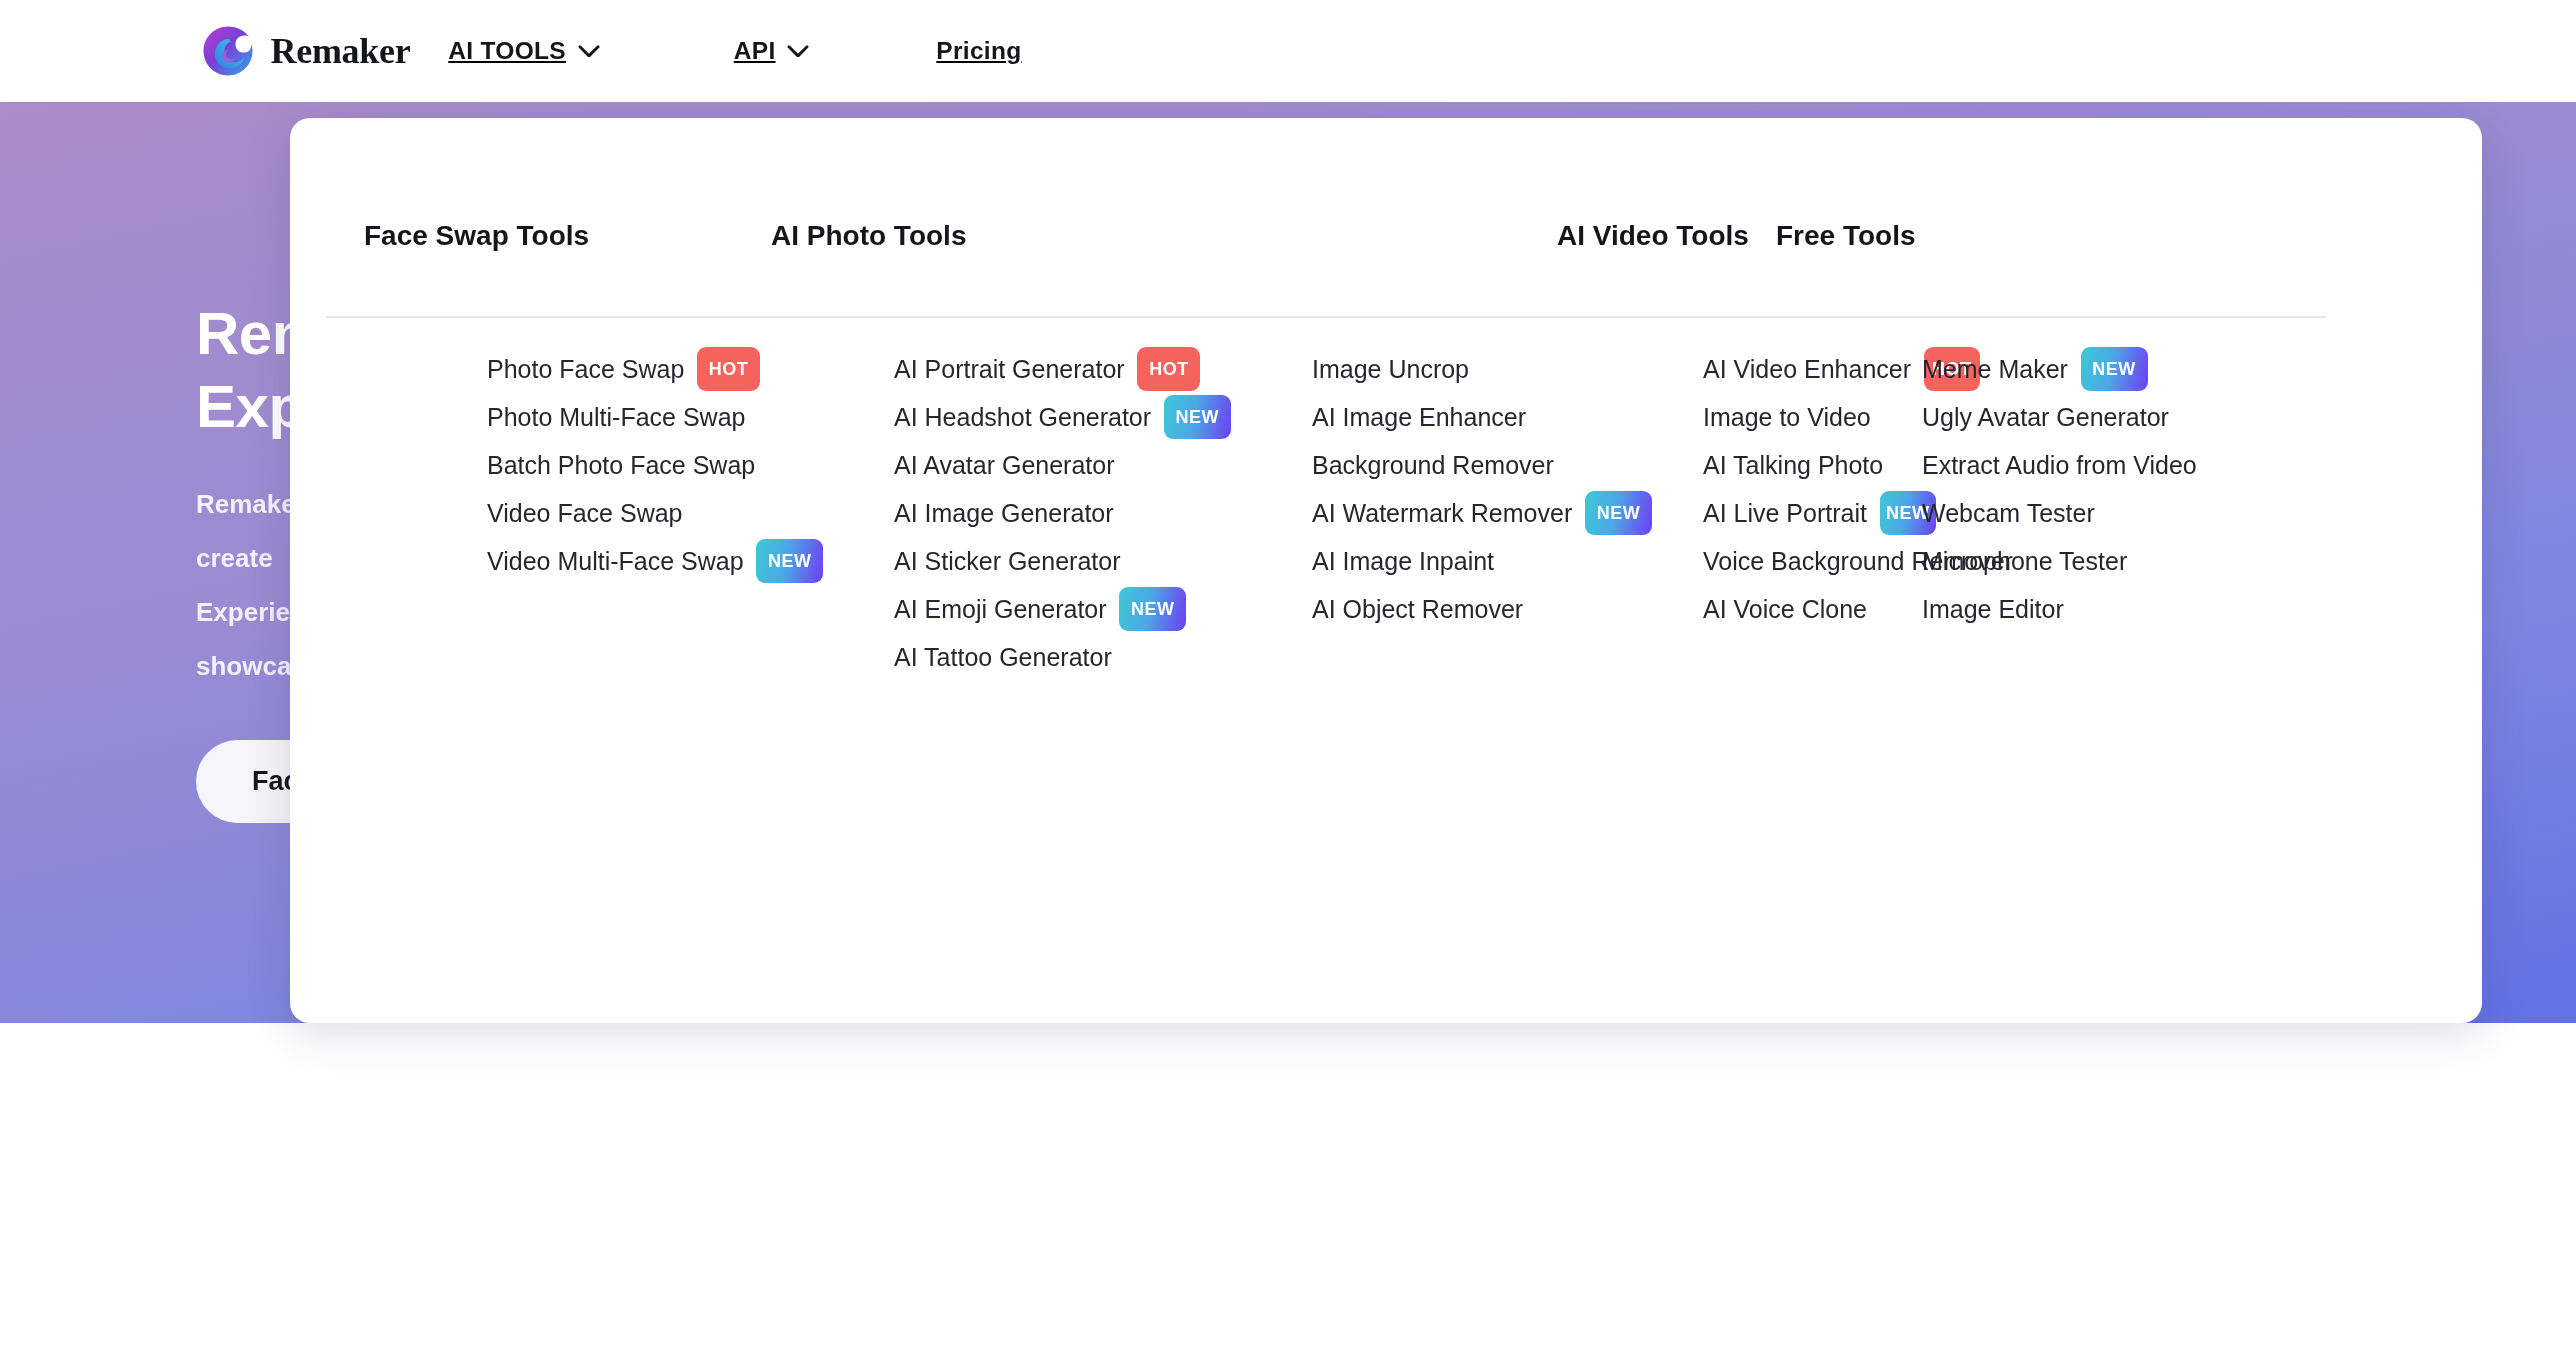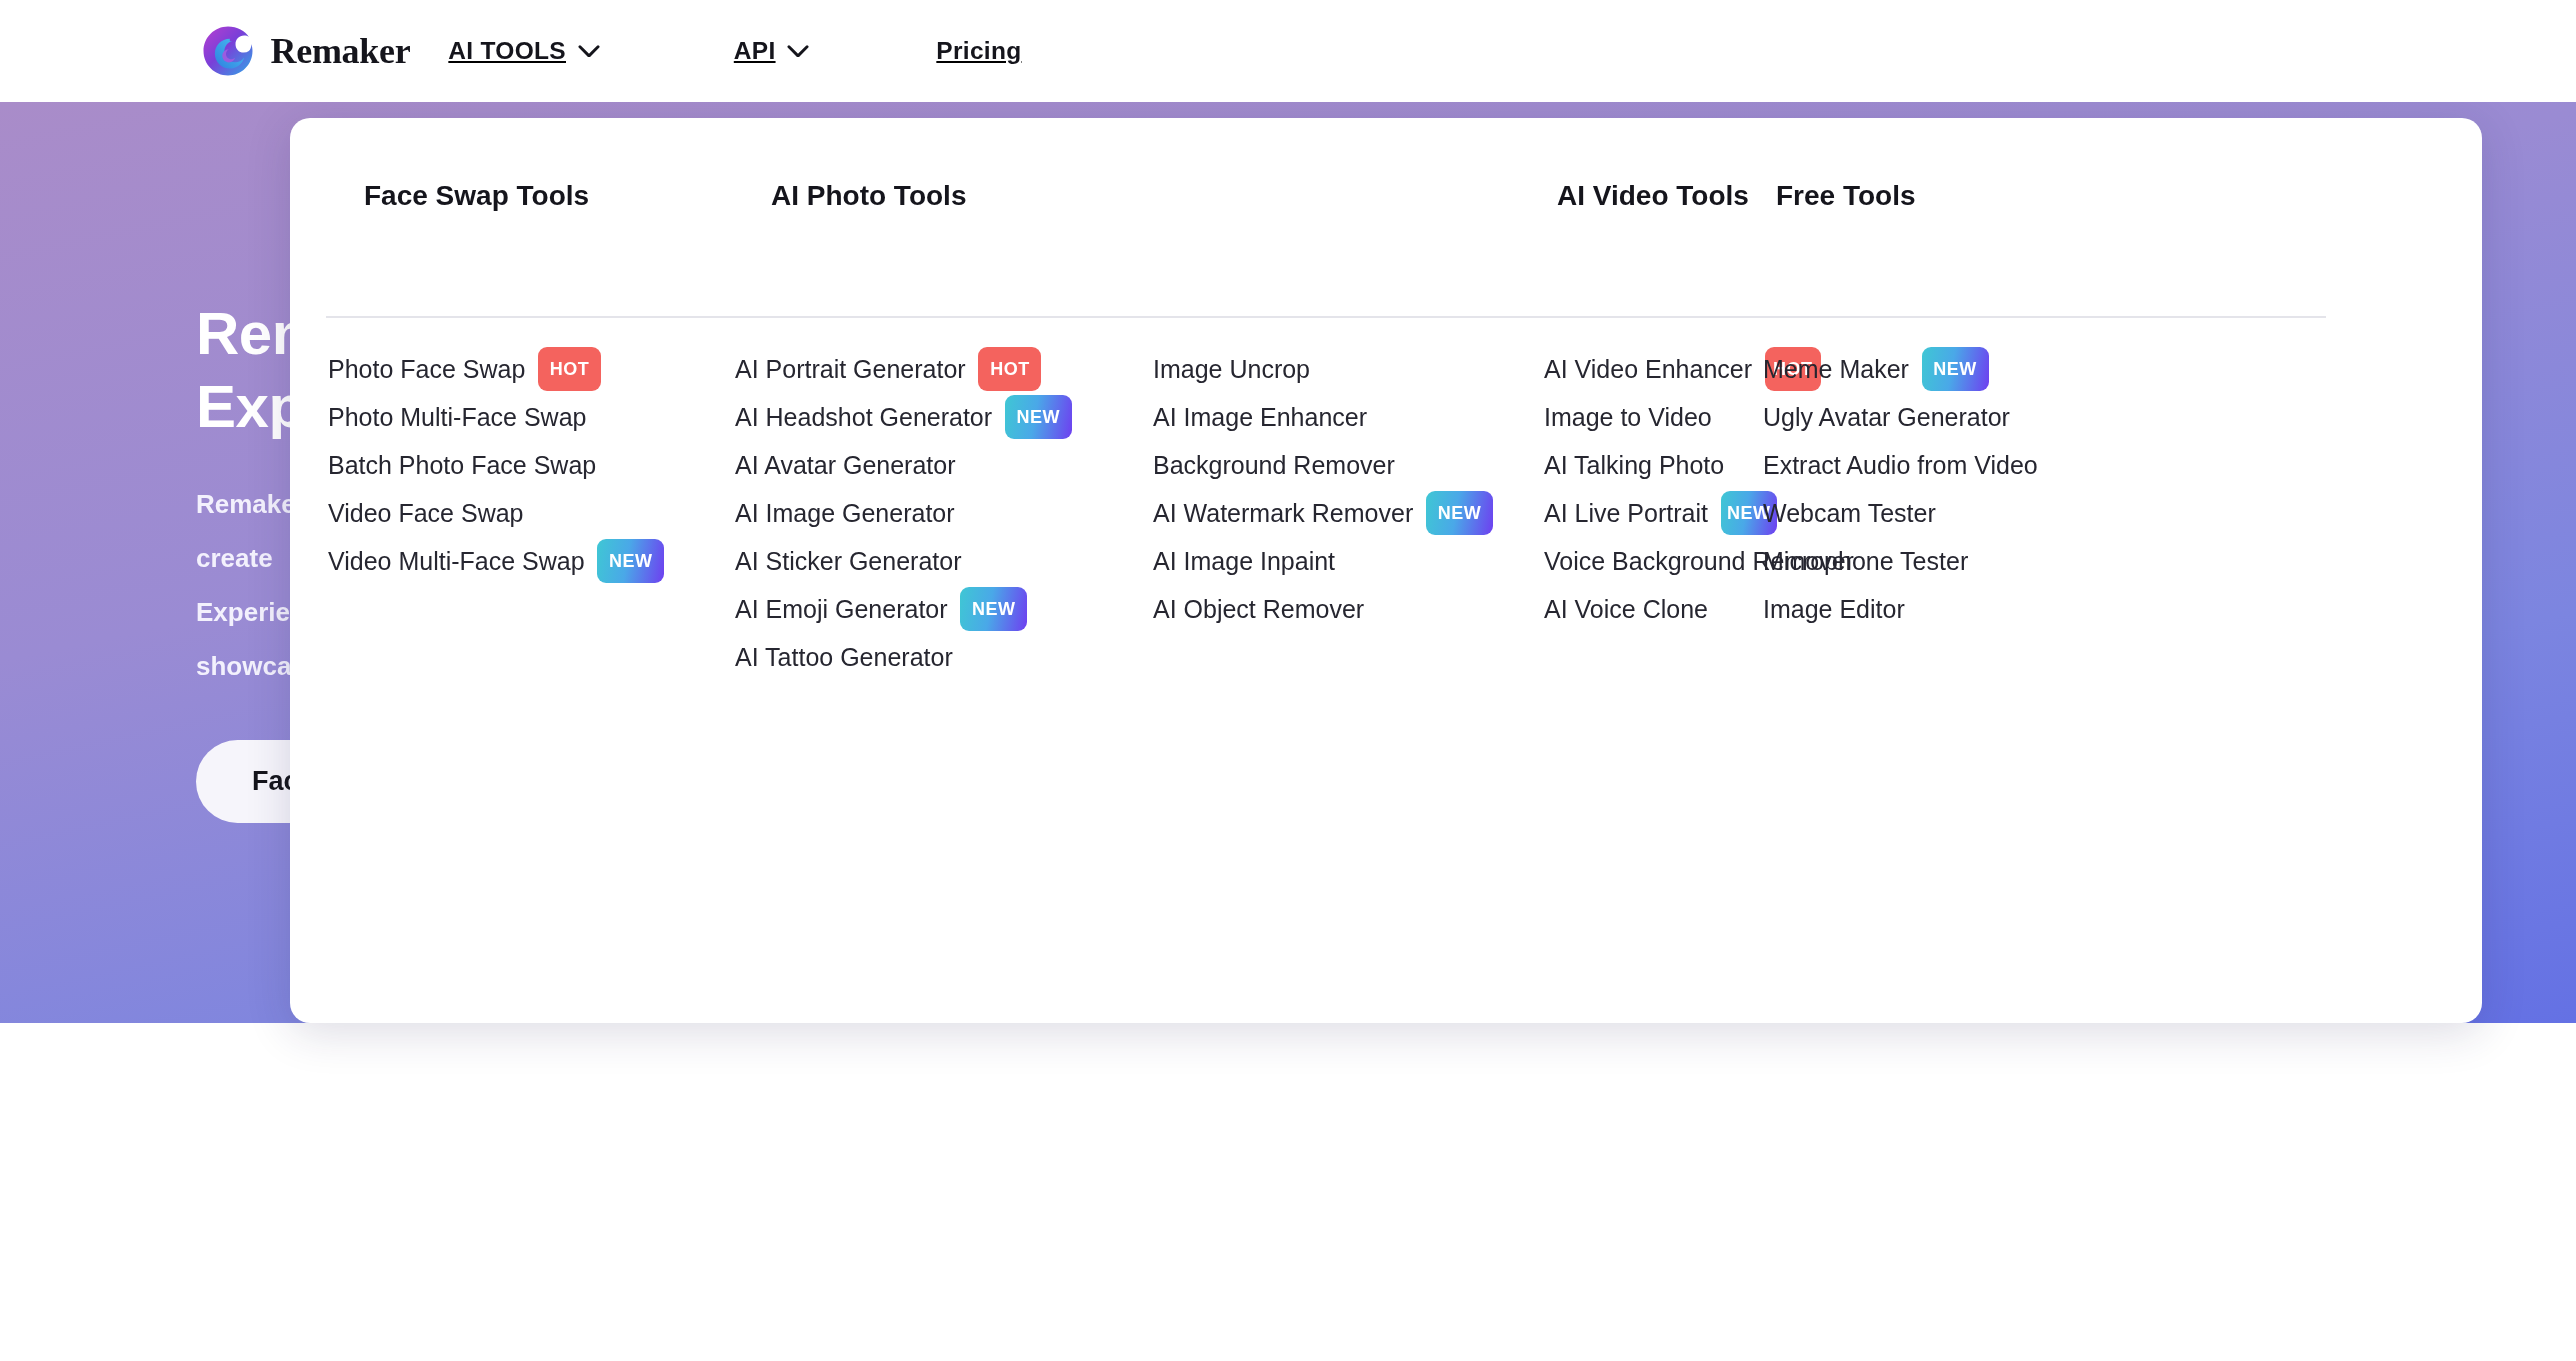--- a/index.html
+++ b/index.html
@@ -111,20 +111,21 @@
     height: 905px;
     background: #ffffff;
     border-radius: 20px;
     box-shadow: 0 9px 45px rgba(40, 30, 80, 0.16);
     z-index: 30;
     padding: 0 38px;
   }
   .mm-headers {
     position: relative;
     height: 100px;
+    margin-top: 40px;
   }
   .mm-head {
     position: absolute;
     top: 62px;
     font-size: 28px;
     font-weight: 600;
     color: #15151c;
     white-space: nowrap;
   }
   .mm-head.c0 { left: 36px; }
@@ -140,20 +141,21 @@
     height: 1.8px;
     background: #e4e4ea;
   }
 
   .mm-cols {
     position: absolute;
     top: 227px;
     left: 38px;
     right: 38px;
     display: flex;
+    justify-content: center;
   }
   .mm-col { display: flex; flex-direction: column; }
   .mm-col.w-faceswap { width: 407px; }
   .mm-col.w-photo1  { width: 395px; }
   .mm-col.w-photo2  { width: 391px; margin-left: 23px; }
   .mm-col.w-video   { width: 219px; }
   .mm-col.w-free    { width: 363px; }
 
   .mm-item {
     display: flex;

